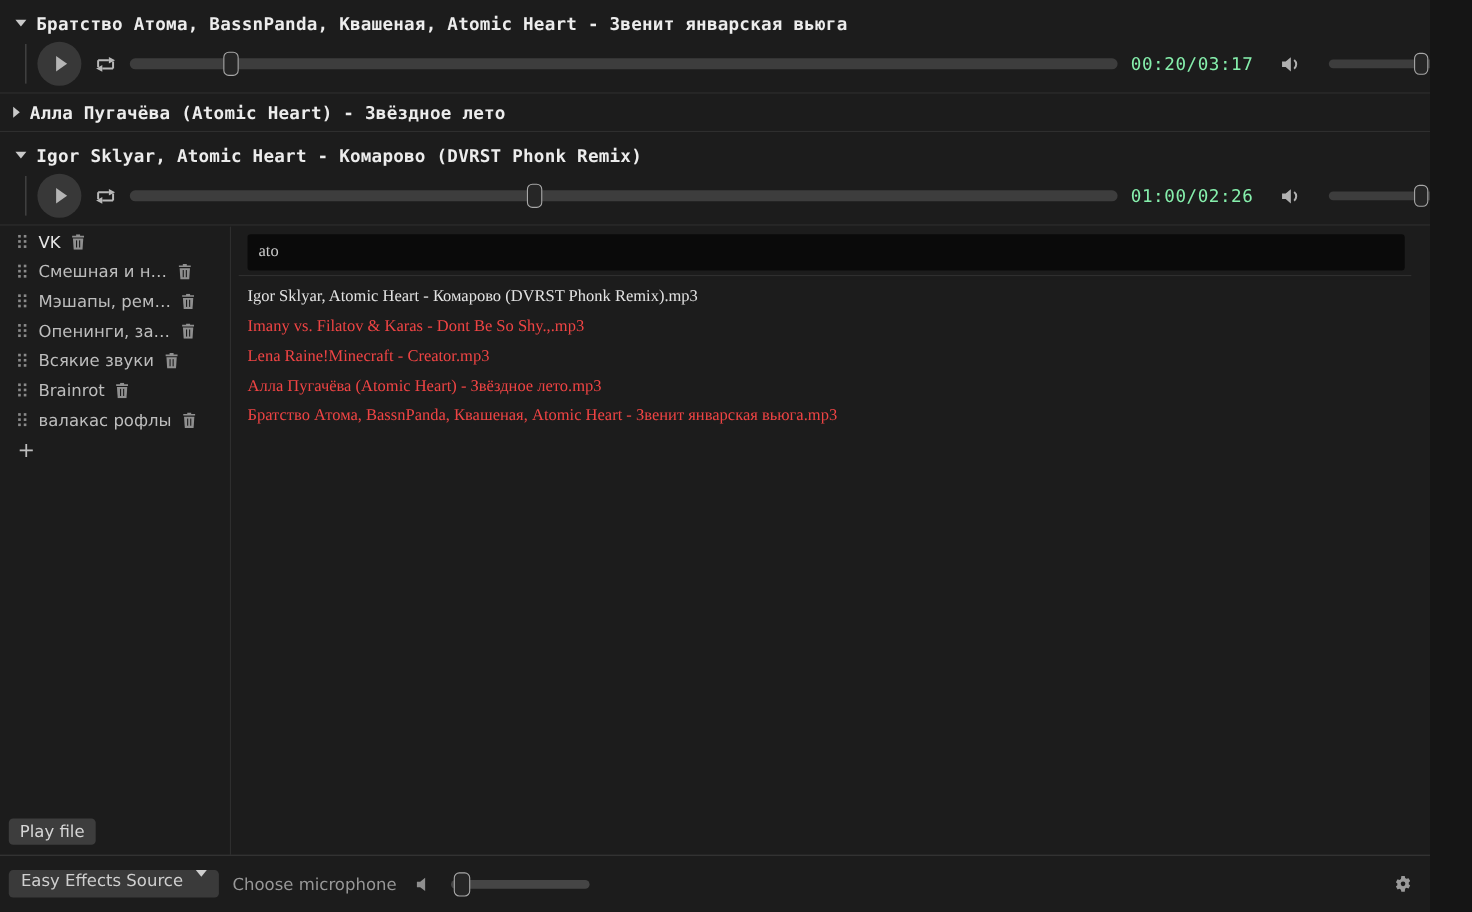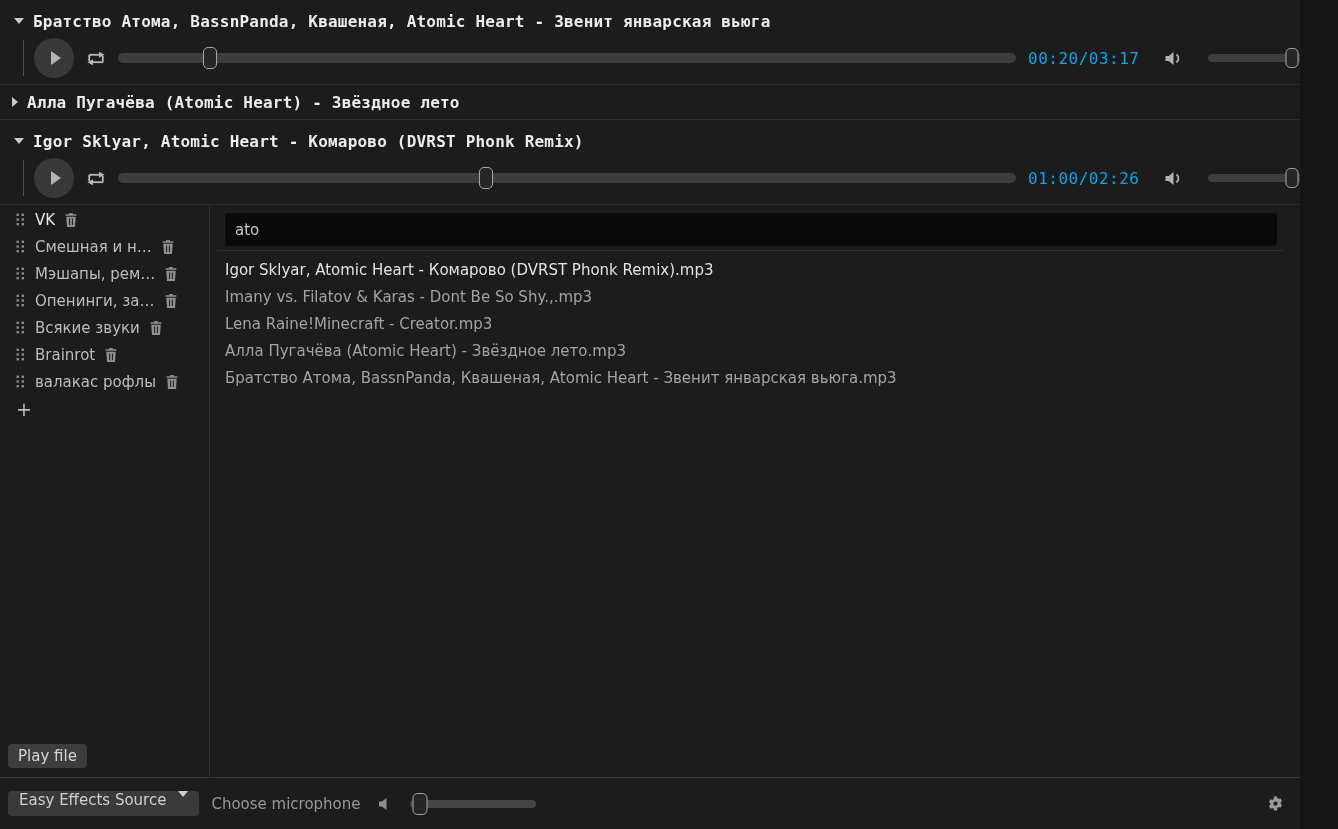--- a/index.html
+++ b/index.html
@@ -30,45 +30,45 @@
   .slider { position:relative; border-radius:5px; background:#3d3d3d; }
   .seek-slider { width:898px; height:10px; margin-left:10px; flex:none; }
   .slider .handle {
     position:absolute; top:50%; transform:translate(-50%,-50%);
     width:14px; height:22px; background:#262626; border:1px solid #a8a8a8; border-radius:5px;
   }
   .vol-slider { width:96px; height:8px; margin-left:25px; flex:none; }
   .vol-slider .handle { width:13px; height:20px; }
   .time {
     font-family:"DejaVu Sans Mono","Liberation Mono",monospace;
-    font-size:16px; letter-spacing:.5px; color:#0ea5e9; margin-left:12px; width:118px; flex:none; white-space:nowrap;
+    font-size:16px; letter-spacing:.5px; color:#86efac; margin-left:12px; width:118px; flex:none; white-space:nowrap;
   }
   .vol-icon { margin-left:18px; color:#b0b0b0; flex:none; display:flex; }
   .close-btn { margin-left:9px; color:#b4b4b4; font-size:20px; line-height:1; cursor:pointer; flex:none; font-family:"DejaVu Sans",sans-serif; }
   
   .main { position:absolute; top:206px; bottom:52px; left:0; right:0; display:flex; }
   .sidebar { width:210px; flex:none; border-right:1px solid #2e2e2e; position:relative; padding-top:0; }
   .sidebar-item { height:27px; display:flex; align-items:center; padding-left:16px; gap:10px; cursor:pointer; }
   .drag-handle { color:#8a8a8a; display:flex; flex:none; cursor:grab; }
   .tab-label { font-size:15px; color:#bdbdbd; white-space:nowrap; }
   .sidebar-item.active .tab-label { color:#e6e6e6; }
   .trash-btn { color:#8f8f8f; display:flex; flex:none; cursor:pointer; }
   .add-tab { height:27px; display:flex; align-items:center; padding-left:16px; color:#bdbdbd; font-size:19px; cursor:pointer; }
   .play-file-btn {
     position:absolute; left:8px; bottom:9px; background:#3d3d3d; border:none; border-radius:4px;
     color:#d6d6d6; font-size:15px; font-family:inherit; padding:3px 10px; cursor:pointer;
   }
-  .content { flex:1; padding:7px 23px 0 15px; min-width:0; }
+  .content { flex:1; padding:7px 23px 0 15px; min-width:0;font-family:Liberation Serif, serif; }
   .search-input {
     display:block; width:100%; height:33px; background:#0a0a0a; border:none; border-radius:3px;
     color:#c9c9c9; font-size:15px; font-family:inherit; padding:0 10px; outline:none;
   }
   .search-underline { height:1px; background:#2f2f2f; margin:4px -6px 0 -8px; }
   .file-list { margin-top:6px; }
-  .file-item { height:27px; line-height:27px; font-size:15px; color:#a3a3a3; white-space:nowrap; cursor:pointer; }
+  .file-item { height:27px; line-height:27px; font-size:15px; color:#ef4444; white-space:nowrap; cursor:pointer; }
   .file-item.selected { color:#e2e2e2; }
   
   .bottom-bar {
     position:absolute; left:0; right:0; bottom:0; height:52px; border-top:1px solid #383838;
     display:flex; align-items:center; padding:0 16px 0 8px;
   }
   .source-btn {
     height:25px; background:#3a3a3a; border:none; border-radius:4px; padding:0 11px;
     display:flex; align-items:flex-start; gap:12px; color:#cfcfcf; font-size:15px; font-family:inherit; cursor:pointer;
   }

